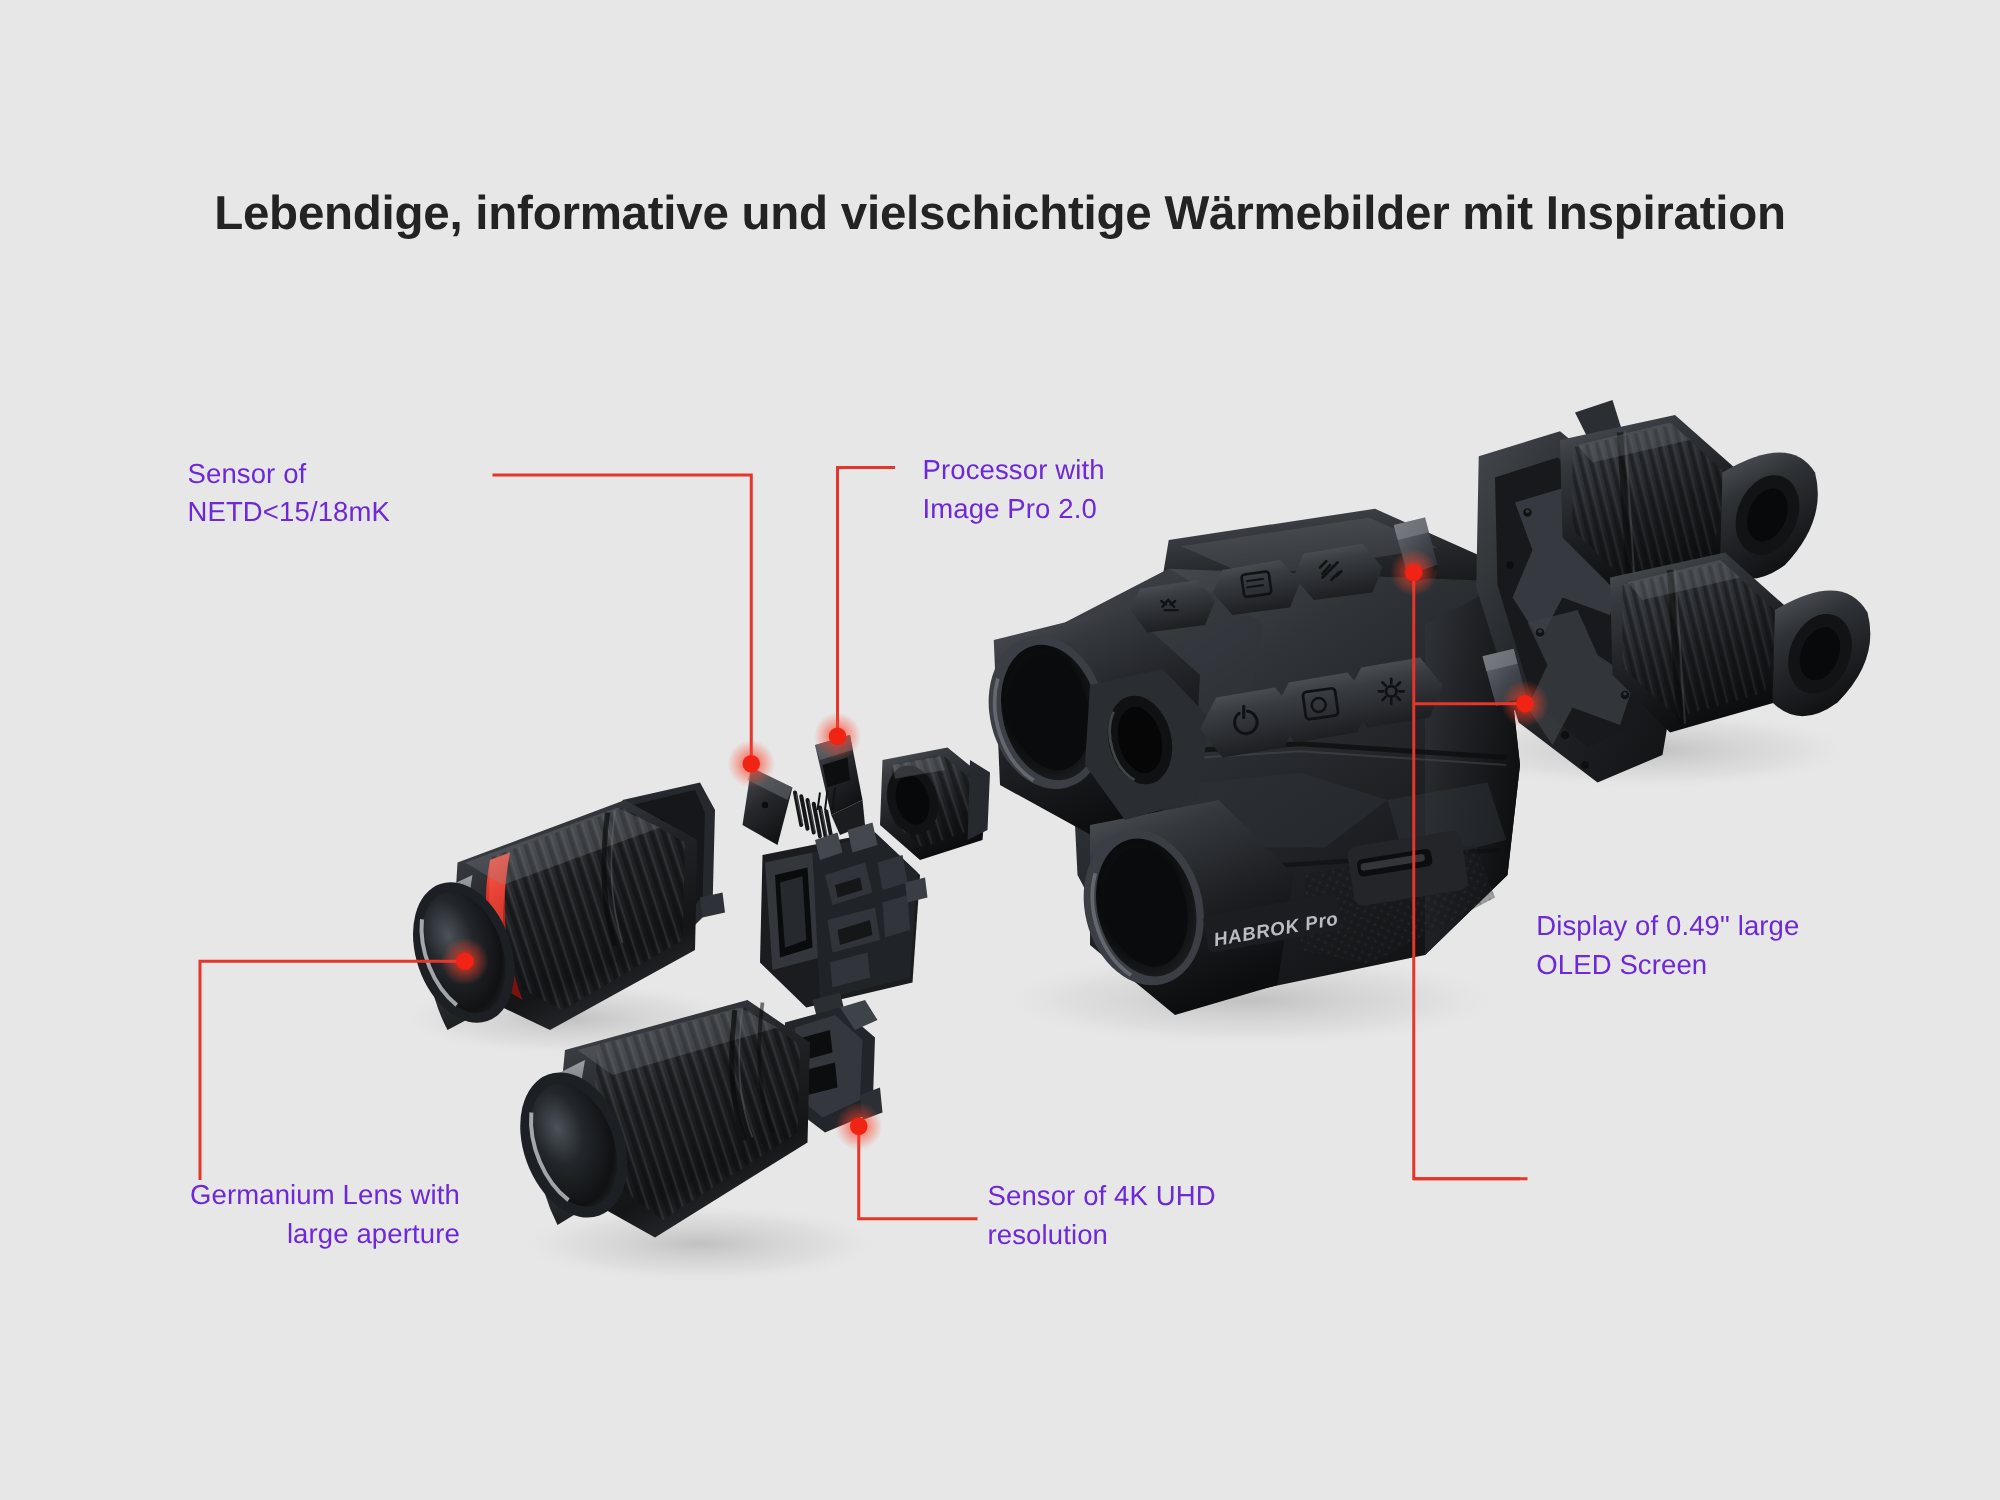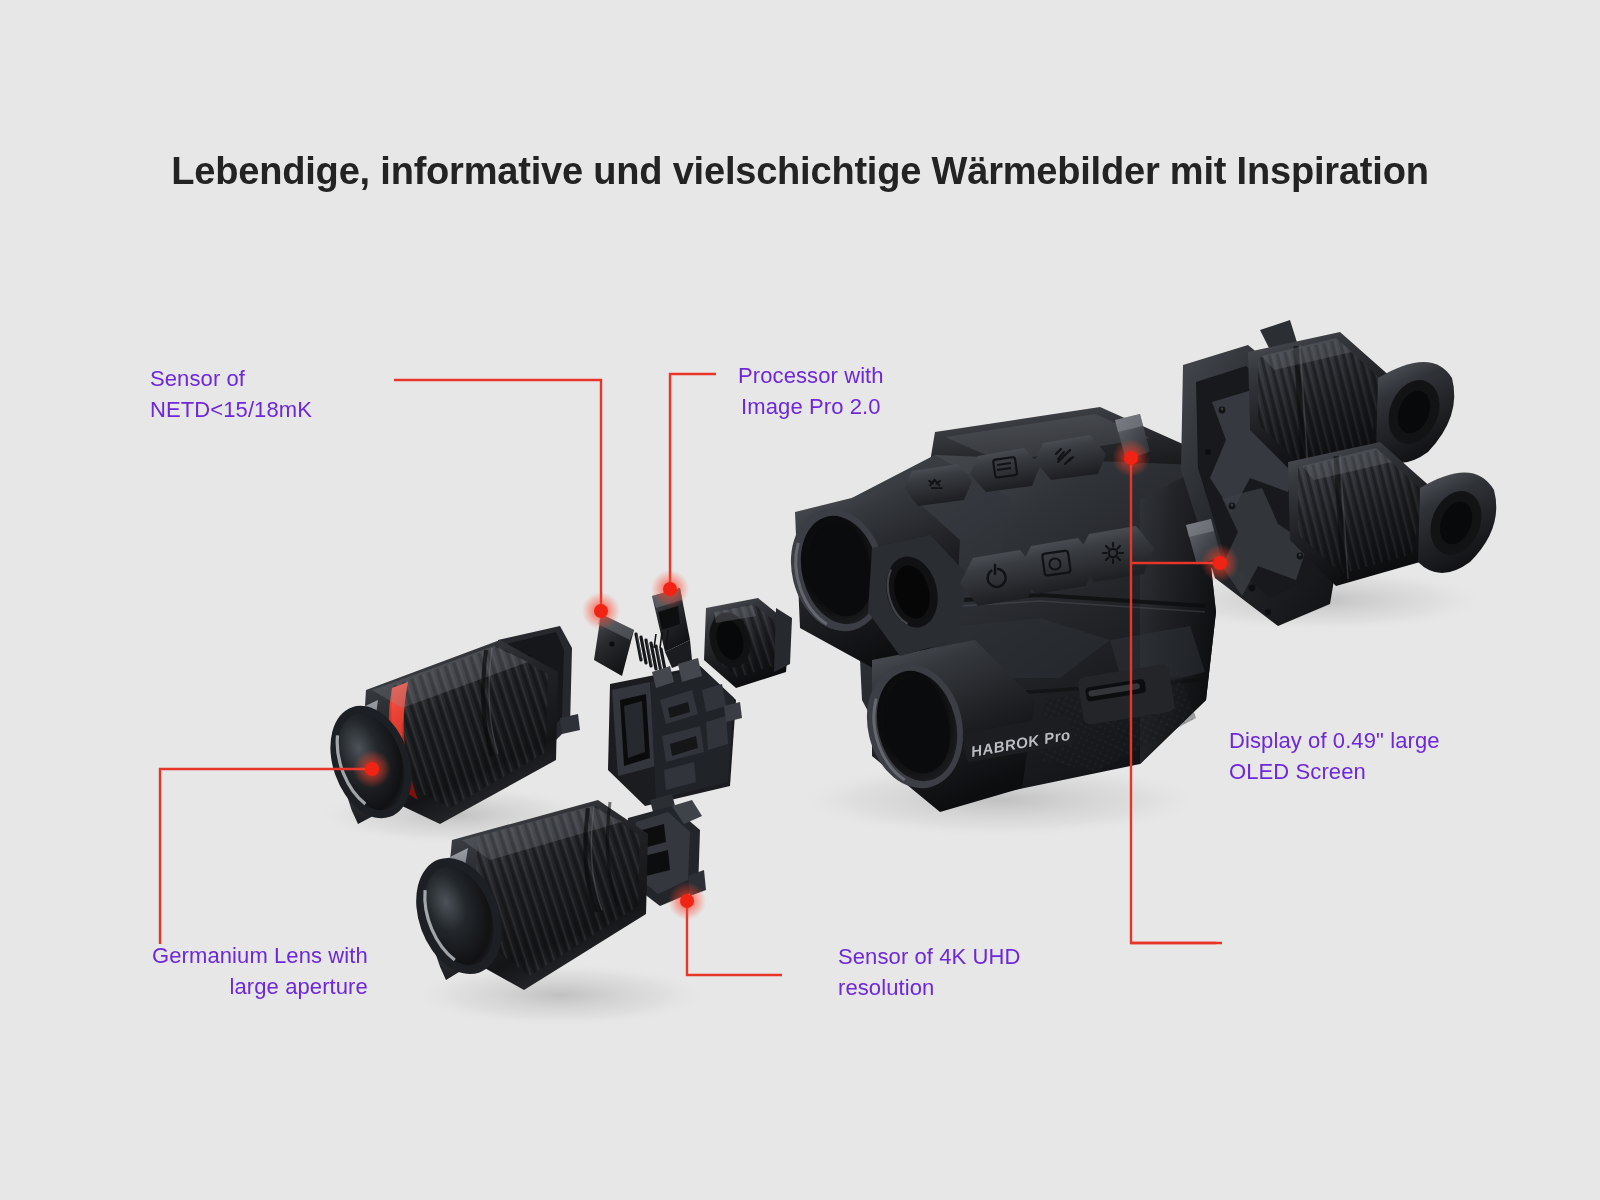--- a/index.html
+++ b/index.html
@@ -37,24 +37,24 @@
   
   .label {
     position: absolute;
     font-size: 22px;
     line-height: 1.42;
     color: #6d28d9;
     white-space: pre-line;
     letter-spacing: 0.1px;
   }
   .lbl-sensor-netd { left: 150px; top: 363px; }
-  .lbl-processor   { left: 738px; top: 360px; text-align: center; }
+  .lbl-processor   { left: 738px; top: 360px; }
   .lbl-oled        { left: 1229px; top: 725px; }
   .lbl-germanium   { left: 152px; top: 940px; text-align: right; }
-  .lbl-sensor4k    { left: 790px; top: 941px; margin-left: 48px; }
+  .lbl-sensor4k    { left: 790px; top: 941px; }
 
   
   svg.art {
     position: absolute;
     left: 0; top: 0;
     width: 1600px;
     height: 1200px;
     overflow: visible;
   }
   svg.leaders { position: absolute; left:0; top:0; width:1600px; height:1200px; }

